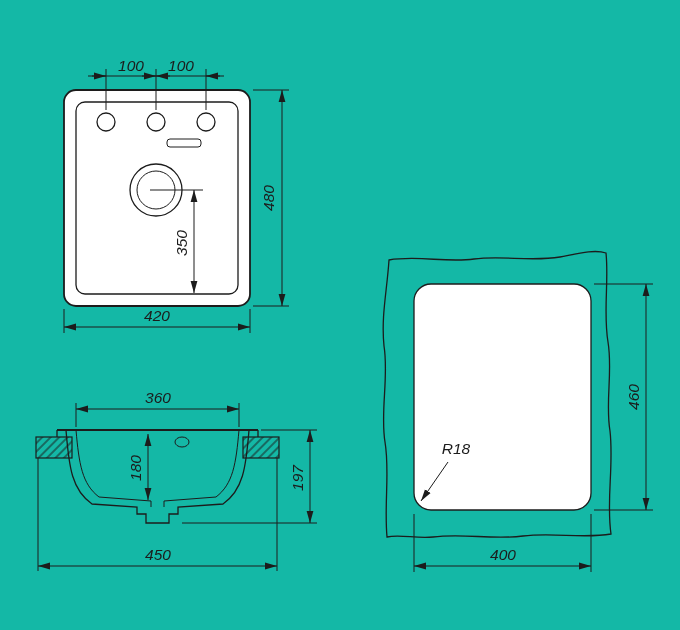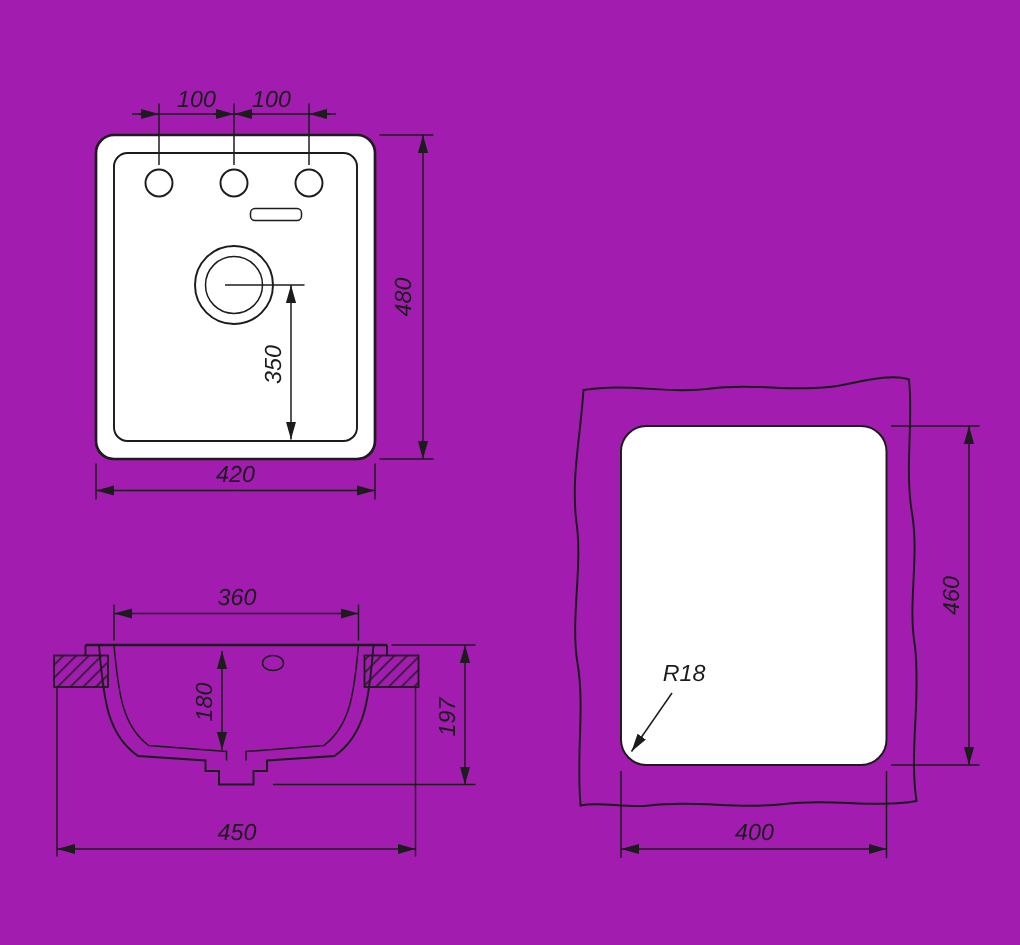--- a/index.html
+++ b/index.html
@@ -1,19 +1,19 @@
 <!DOCTYPE html>
 <html><head>
 <meta charset="utf-8">
 <style>
   html,body{margin:0;padding:0;background:#ffffff;}
   .canvas{
     position:relative;
     width:680px;height:630px;
-    background:#a21caf;
+    background:#14b8a6;
     font-family:"Liberation Sans", sans-serif;
   }
   svg text{
     font-family:"Liberation Sans", sans-serif;
     font-style:italic;
     font-size:15.5px;
     fill:#1c1c1c;
     text-anchor:middle;
   }
   .ol{stroke:#1c1c1c;stroke-width:1.8;fill:#ffffff;}   

